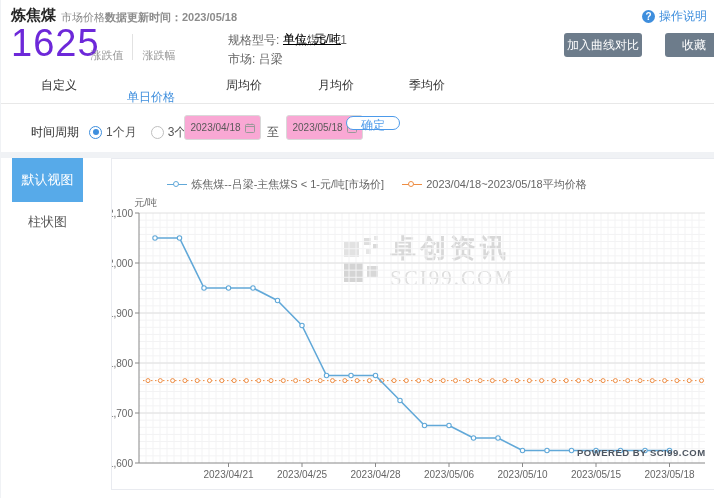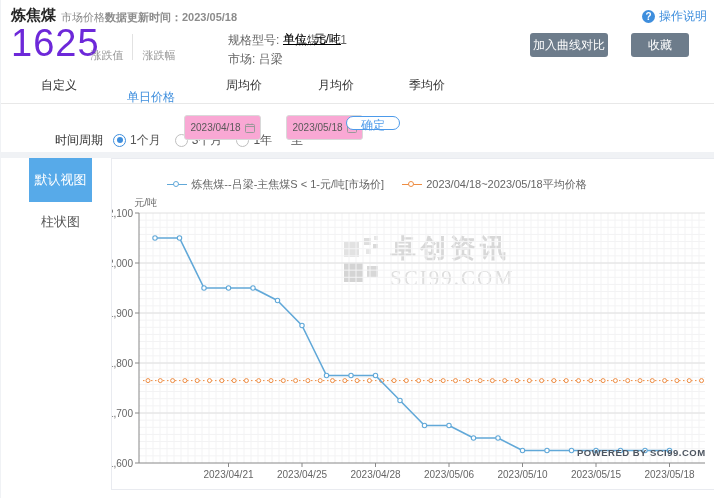--- a/index.html
+++ b/index.html
@@ -16,51 +16,51 @@
   .qicon   { display:inline-block; width:13px; height:13px; border-radius:50%; background:#3e8edd; color:#fff; font-size:10px; line-height:13px; text-align:center; font-weight:bold; }
   .h-price { position:absolute; left:10px; top:22px; font-size:38px; color:#6d28d9; letter-spacing:1px; }
   .chg { position:absolute; top:48px; width:40px; text-align:center; }
   .chg .lbl { font-size:11px; color:#999; }
   .chg .val { font-size:13px; color:#666; margin-top:6px; }
   #chg-val { left:86px; }
   #chg-pct { left:138px; }
   .vline { position:absolute; left:131px; top:34px; width:1px; height:26px; background:#e2e2e2; }
   .spec-col { position:absolute; left:186px; top:31px; font-size:12px; color:#666; line-height:19px;margin-left:41px; }
   .unit-lbl { position:absolute; left:282px; top:31px; font-size:12px; color:#000000;text-decoration:underline; }
-  .hbtn { position:absolute; top:33px; height:24px; background:#6d7c8b; color:#fff; font-size:12px; border:none; border-radius:3px; cursor:pointer; font-family:inherit; }
+  .hbtn { position:absolute; top:33px; height:24px; background:#6d7c8b; color:#fff; font-size:12px; border:none; border-radius:3px; cursor:pointer; font-family:inherit;margin-left:34px; }
   #btn-compare { left:529px; width:78px; }
   #btn-fav { left:630px; width:58px; }
 
   
   #tabbar { position:absolute; left:0; top:68px; width:714px; height:36px; border-bottom:1px solid #e8e8e8; background:#fff; }
   .tab { position:absolute; top:9px; font-size:12px; color:#333; cursor:pointer; padding-bottom:11px; }
   .tab.active { color:#3e8edd; border-bottom:3px solid #3e8edd;margin-top:12px; }
   #tab-0 { left:40px; } #tab-1 { left:126px; } #tab-2 { left:225px; } #tab-3 { left:317px; } #tab-4 { left:408px; }
 
   
   #filter { position:absolute; left:0; top:104px; width:714px; height:48px; background:#fff; }
-  .f-item { position:absolute; top:12px; height:48px; display:flex; align-items:center;margin-left:24px; }
+  .f-item { position:absolute; top:4px; height:48px; display:flex; align-items:center; }
   .f-label { left:30px; font-size:12px; color:#333; }
   .radio-group { left:88px; gap:14px; }
   .radio { display:flex; align-items:center; gap:4px; font-size:12px; color:#555; cursor:pointer; }
   .rdot { width:13px; height:13px; border-radius:50%; border:1px solid #bfbfbf; background:#fff; position:relative; }
   .radio.sel .rdot { border-color:#3e8edd; }
   .radio.sel .rdot::after { content:""; position:absolute; left:2.5px; top:2.5px; width:6px; height:6px; border-radius:50%; background:#3e8edd; }
   .datebox { position:absolute; top:11px; width:77px; height:25px; border:1px solid #d9d9d9; border-radius:3px; background:#f9a8d4; display:flex; align-items:center; justify-content:center; gap:4px; font-size:10px; color:#595959; cursor:pointer; }
   #date-start { left:183px; } #date-end { left:285px; }
   .to-lbl { left:266px; font-size:12px; color:#555; }
   #btn-confirm { position:absolute; left:345px; top:12px; width:54px; height:14px; border:1px solid #4c9aea; color:#4c9aea; background:#fff; border-radius:12px; font-size:12px; cursor:pointer; font-family:inherit; }
   .cal { width:10px; height:10px; }
 
   
   #divider { position:absolute; left:0; top:152px; width:714px; height:6px; background:#f0f2f5; }
 
   
   #sidebar { position:absolute; left:8px; top:158px; width:100px; height:340px; background:#fff; }
-  .side-item { width:63px; margin-left:20px; text-align:center; font-size:13px; color:#595959; cursor:pointer; }
+  .side-item { width:71px; margin-left:3px; text-align:center; font-size:13px; color:#595959; cursor:pointer; }
   .side-item.active { background:#57aae9; color:#fff; height:44px; line-height:44px; }
   .side-item.plain { height:40px; line-height:40px; }
 
   #panel { position:absolute; left:110px; top:158px; width:662px; height:332px; background:#fff; border:1px solid #e9ebf0; }
   #legend { position:absolute; left:0; top:18px; width:530px; display:flex; justify-content:center; gap:18px; }
   .lg-item { display:flex; align-items:center; gap:4px; font-size:11px; color:#666; cursor:pointer; }
   .lg-mark { position:relative; width:20px; height:9px; }
   .lg-mark .ln { position:absolute; left:0; right:0; top:4px; height:1px; }
   .lg-mark .ci { position:absolute; left:6px; top:0.5px; width:6px; height:6px; border-radius:50%; background:#fff; border-width:1.5px; border-style:solid; }
   #chart-tools { position:absolute; right:16px; top:20px; display:flex; gap:10px; align-items:center; color:#9aa0a6; }

